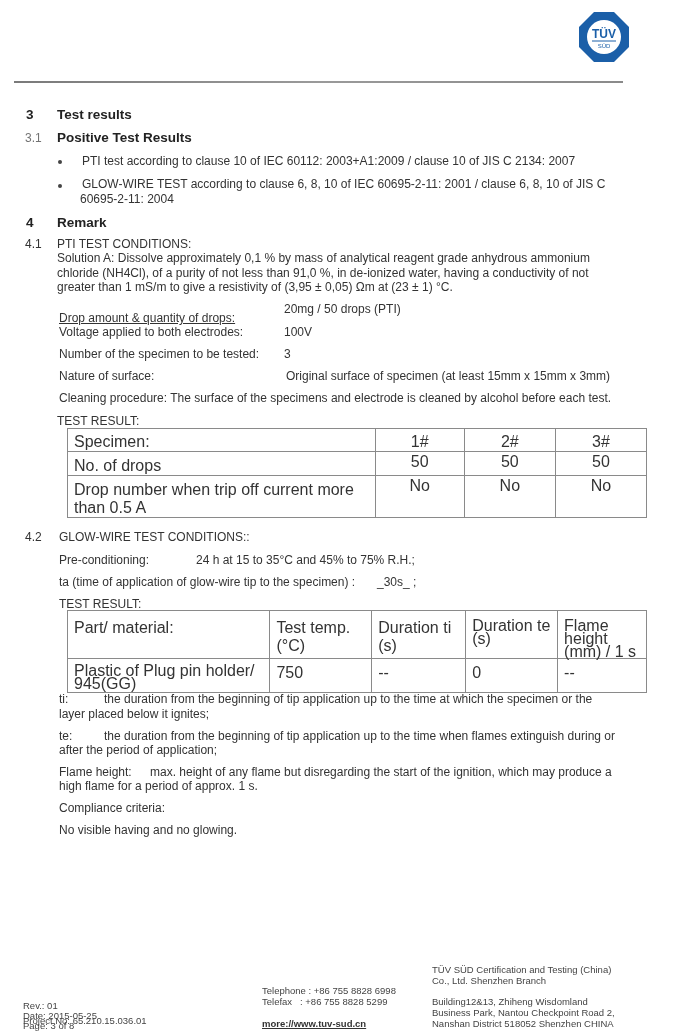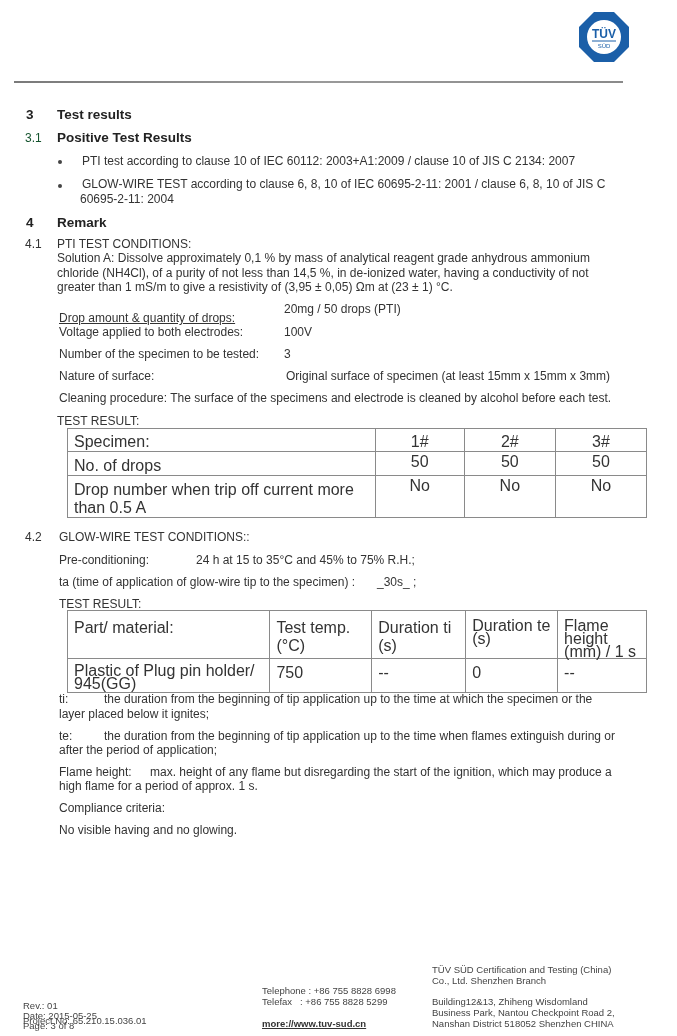--- a/index.html
+++ b/index.html
@@ -3,21 +3,21 @@
 <meta charset="utf-8">
 <style>
   html, body { margin: 0; padding: 0; background: #ffffff; }
   body { width: 677px; height: 1036px; position: relative; overflow: hidden;
          font-family: "Liberation Sans", sans-serif; color: #2a2a2a; font-size: 12px; }
   .abs { position: absolute; white-space: nowrap; }
   .logo { position: absolute; left: 578px; top: 11px; width: 52px; height: 52px; }
   .rule { position: absolute; left: 14px; top: 81px; width: 609px; height: 2px;
           background: linear-gradient(90deg,#7a7a7a,#9a9a9a 50%,#8a8a8a); }
   .h1 { font-weight: bold; font-size: 13.5px; color: #222; }
-  .num { font-size: 12px; color: #14532d; }
+  .num { font-size: 12px; color: #737373; }
   .numb { font-weight: bold; font-size: 13.5px; color: #222; }
   .body { font-size: 12px; color: #333; line-height: 15px; }
   .bullet { position: absolute; width: 4px; height: 4px; border-radius: 50%; background: #444; }
   table.grid { position: absolute; border-collapse: collapse; font-size: 16px; color: #333; }
   table.grid td { border: 1px solid #8a8a8a; padding: 0 6px; vertical-align: top; }
   .footer { font-size: 9.5px; color: #444; line-height: 10px; }
   .link { font-weight: bold; text-decoration: underline; color: #333; }
 </style>
 </head>
 <body>
@@ -45,21 +45,21 @@
 <div class="bullet" style="left:58px;top:184px;"></div>
 <div class="abs body" style="left:82px;top:177px;">GLOW-WIRE TEST according to clause 6, 8, 10 of IEC 60695-2-11: 2001 / clause 6, 8, 10 of JIS C</div>
 <div class="abs body" style="left:80px;top:192px;">60695-2-11: 2004</div>
 
 <div class="abs numb" style="left:26px;top:215px;">4</div>
 <div class="abs h1" style="left:57px;top:215px;">Remark</div>
 
 <div class="abs body" style="left:25px;top:237px;">4.1</div>
 <div class="abs body" style="left:57px;top:237px;">PTI TEST CONDITIONS:</div>
 <div class="abs body" style="left:57px;top:251px;text-align:right;">Solution A: Dissolve approximately 0,1 % by mass of analytical reagent grade anhydrous ammonium</div>
-<div class="abs body" style="left:57px;top:266px;">chloride (NH4Cl), of a purity of not less than 14,5 %, in de-ionized water, having a conductivity of not</div>
+<div class="abs body" style="left:57px;top:266px;">chloride (NH4Cl), of a purity of not less than 91,0 %, in de-ionized water, having a conductivity of not</div>
 <div class="abs body" style="left:57px;top:280px;">greater than 1 mS/m to give a resistivity of (3,95 ± 0,05) Ωm at (23 ± 1) °C.</div>
 
 <div class="abs body" style="left:59px;top:311px;text-decoration:underline;">Drop amount &amp; quantity of drops:</div>
 <div class="abs body" style="left:284px;top:302px;">20mg / 50 drops (PTI)</div>
 <div class="abs body" style="left:59px;top:325px;">Voltage applied to both electrodes:</div>
 <div class="abs body" style="left:284px;top:325px;">100V</div>
 <div class="abs body" style="left:59px;top:347px;">Number of the specimen to be tested:</div>
 <div class="abs body" style="left:284px;top:347px;">3</div>
 <div class="abs body" style="left:59px;top:369px;">Nature of surface:</div>
 <div class="abs body" style="left:286px;top:369px;">Original surface of specimen (at least 15mm x 15mm x 3mm)</div>

